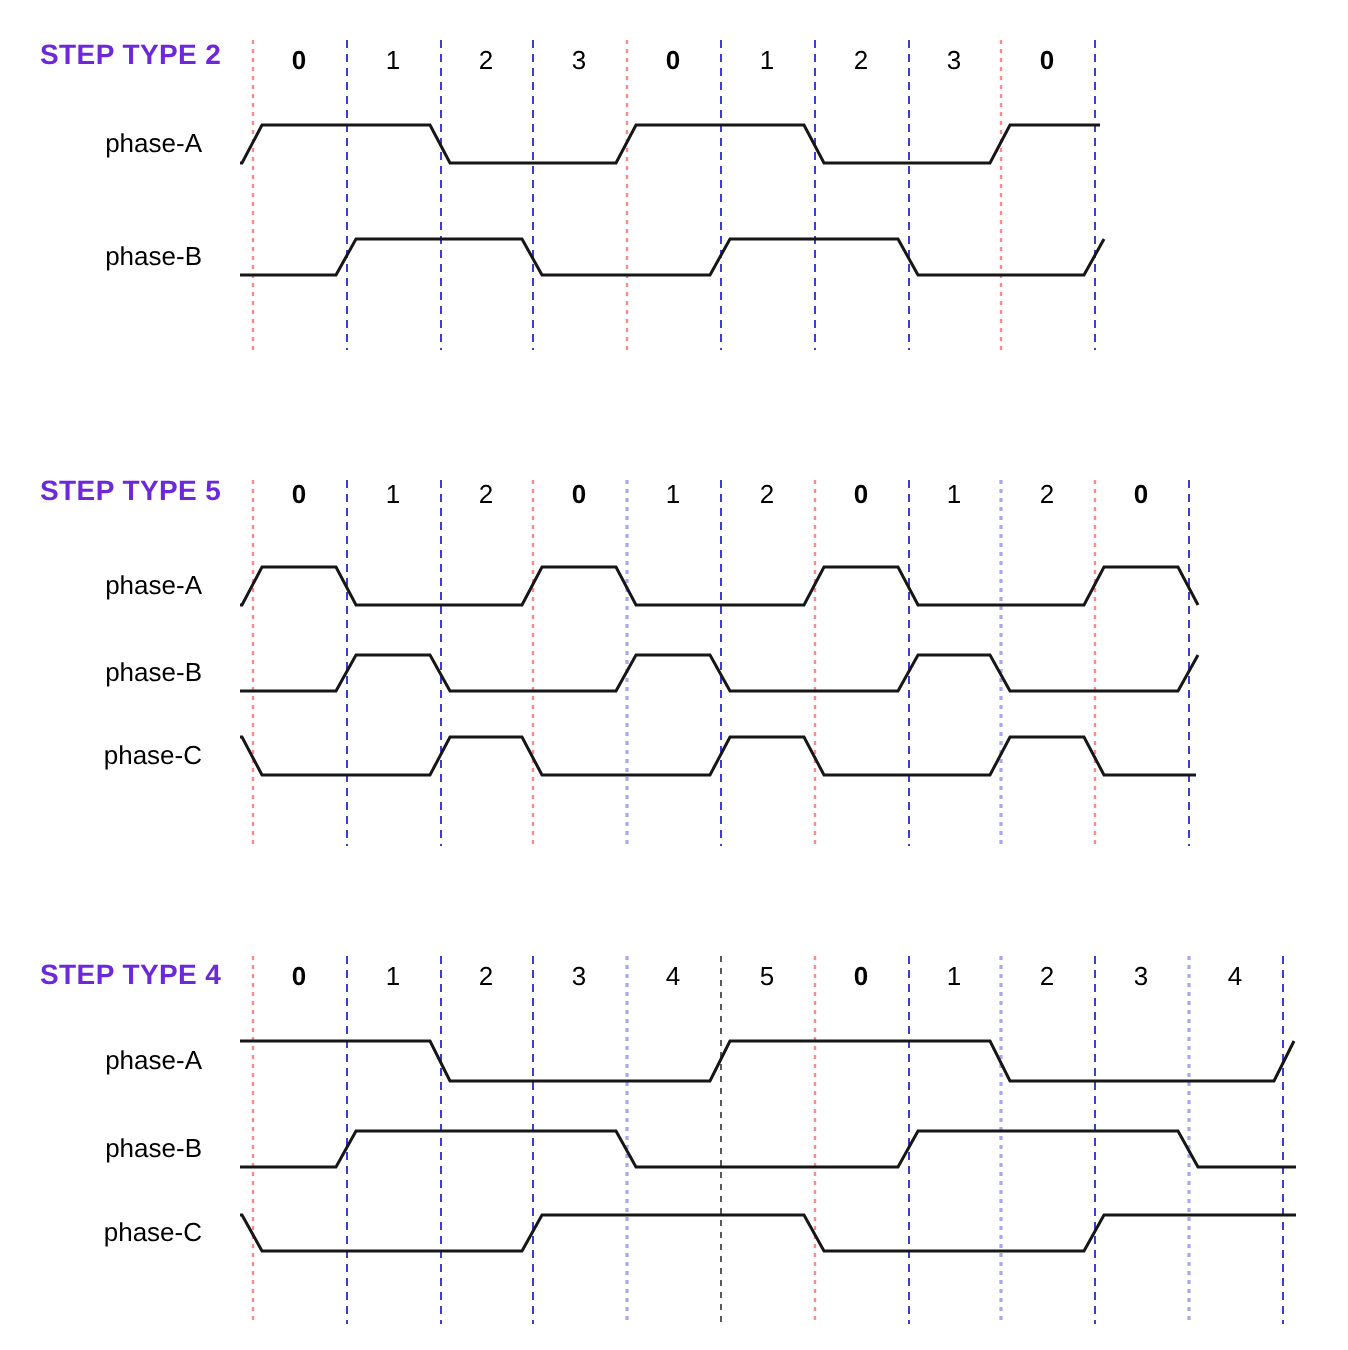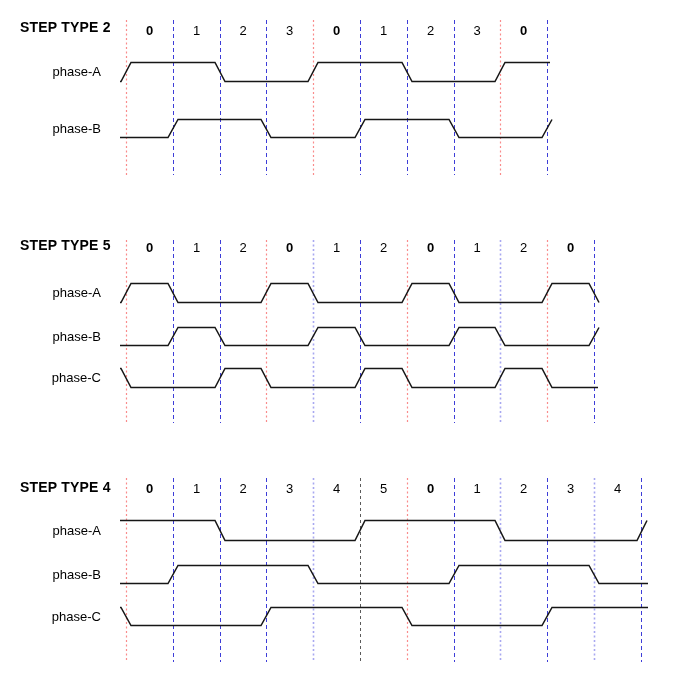--- a/index.html
+++ b/index.html
@@ -1,19 +1,19 @@
 <!DOCTYPE html>
 <html><head>
 <meta charset="utf-8">
 <style>
   html,body{margin:0;padding:0;background:#ffffff;}
   .page{position:relative;width:674px;height:675px;background:#ffffff;overflow:hidden;
         font-family:"Liberation Sans",sans-serif;}
   svg{position:absolute;left:0;top:0;}
-  .section-title{position:absolute;left:20px;font-size:14px;font-weight:bold;color:#000000;
+  .section-title{position:absolute;left:20px;font-size:14px;font-weight:bold;color:#6d28d9;
                  white-space:nowrap;letter-spacing:0.2px;}
 </style>
 </head>
 <body>
 
 <div class="page">
   <svg id="diagram" width="674" height="675">
       <line x1="126.5" y1="20" x2="126.5" y2="175" stroke="#f98b8b" stroke-width="1.2" stroke-dasharray="2,2.5"></line>
       <line x1="173.5" y1="20" x2="173.5" y2="175" stroke="#3d3dd8" stroke-width="1" stroke-dasharray="4,3"></line>
       <line x1="220.5" y1="20" x2="220.5" y2="175" stroke="#3d3dd8" stroke-width="1" stroke-dasharray="4,3"></line>

